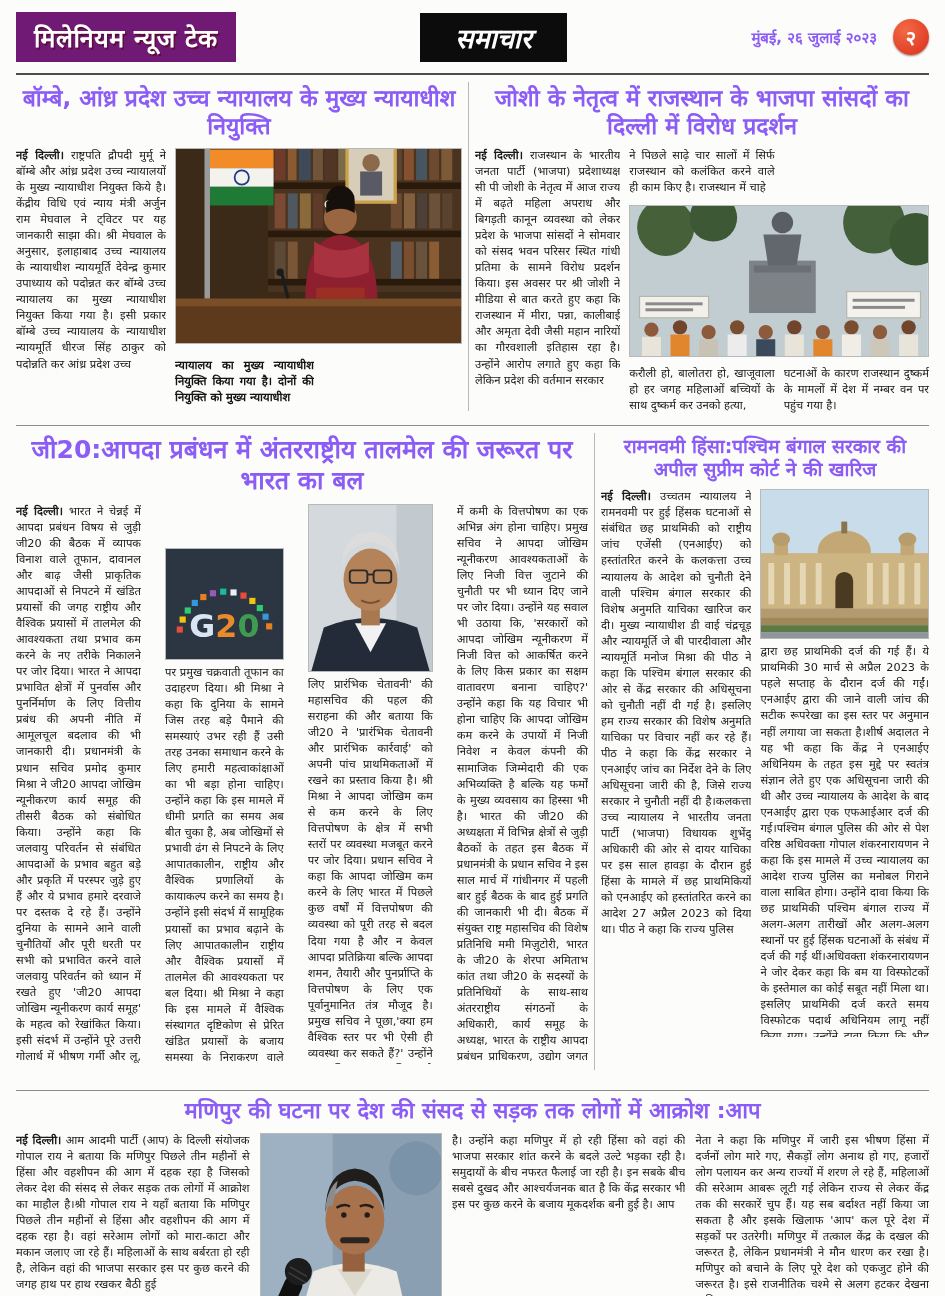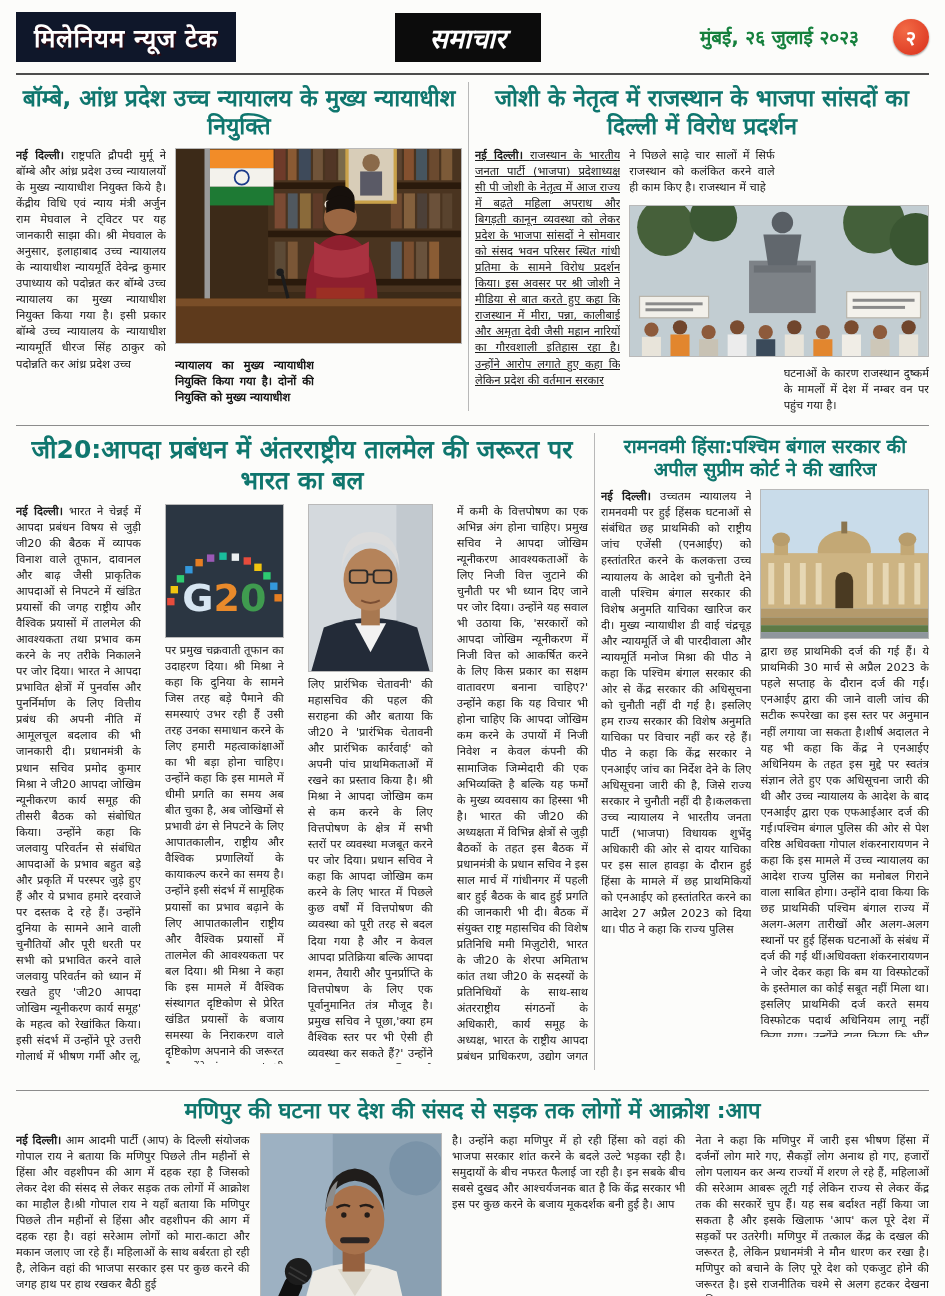--- a/index.html
+++ b/index.html
@@ -1,61 +1,61 @@
 <!DOCTYPE html>
 <html><head>
 <meta charset="utf-8">
 <style>
   html,body{margin:0;padding:0;background:#d9d9d9;}
   .page{width:945px;height:1296px;background:#fcfcfa;margin:0 auto;box-sizing:border-box;
         padding:10px 16px 6px;font-family:"DejaVu Sans","Liberation Sans",sans-serif;
         color:#141414;position:relative;overflow:hidden;}
   
   .masthead-row{display:flex;align-items:center;height:54px;gap:10px;}
-  .brand{background:#0f172a;color:#fff;font-weight:bold;font-size:25px;padding:8px 18px;
+  .brand{background:#701a75;color:#fff;font-weight:bold;font-size:25px;padding:8px 18px;
          letter-spacing:.5px;text-shadow:1.5px 2px 0 rgba(70,0,0,.5);white-space:nowrap;}
   .spacer{flex:1;}
   .masthead{background:#0c0c0c;color:#fff;font-family:"DejaVu Serif","Liberation Serif",serif;
             font-style:italic;font-weight:bold;font-size:27px;padding:6px 35px;white-space:nowrap;}
-  .dateline{font-weight:bold;font-size:19px;color:#15803d;white-space:nowrap;margin-right:24px;}
+  .dateline{font-weight:bold;font-size:15px;color:#8b5cf6;white-space:nowrap;margin-right:6px;}
   .pagenum{width:36px;height:36px;border-radius:50%;color:#fff;font-size:20px;font-weight:bold;
            display:flex;align-items:center;justify-content:center;flex:0 0 auto;
            background:radial-gradient(circle at 35% 30%,#f26a45,#d92f1b);
            box-shadow:0 1px 2px rgba(0,0,0,.45);}
   .hrule{height:1px;background:#8c8c8c;margin:7px 0;}
   .hrule.strong{height:2px;background:#4d4d4d;margin-top:9px;}
   .v-divider{width:1px;background:#b8b8b8;justify-self:center;height:98%;}
   
-  h2.headline{font-weight:bold;color:#0f766e;text-align:center;margin:2px 4px 8px;line-height:1.22;}
+  h2.headline{font-weight:bold;color:#8b5cf6;text-align:center;margin:2px 4px 8px;line-height:1.22;}
   .txt{font-size:11.3px;line-height:1.42;text-align:justify;overflow:hidden;color:#1b1b1b;}
   .txt .lead{font-weight:bold;}
   .caption{font-weight:bold;font-size:11.4px;line-height:1.38;text-align:justify;overflow:hidden;}
   .photo{display:block;width:100%;background:#ddd;border:1px solid #b9b9b9;box-sizing:border-box;}
   
   .top-section{display:grid;grid-template-columns:446px 13px 1fr;height:336px;margin-top:2px;}
   .court-head{font-size:23px;}
   .court-grid{display:grid;grid-template-columns:150px 1fr;column-gap:9px;row-gap:6px;height:266px;}
   .court-left{grid-row:1 / span 2;height:100%;}
   .court-img{height:196px;}
   .court-caps{display:grid;grid-template-columns:1fr 1fr;gap:9px;}
   .protest-head{font-size:23px;}
   .protest-grid{display:grid;grid-template-columns:1fr 1fr 1fr;gap:9px;height:266px;
                 grid-template-rows:auto 1fr auto;
                 grid-template-areas:"c1 t2 t3" "c1 img img" "c1 b2 b3";}
-  .pa-c1{grid-area:c1;height:100%;text-decoration:underline;}
+  .pa-c1{grid-area:c1;height:100%;}
   .pa-t2{grid-area:t2;}  .pa-t3{grid-area:t3;}
   .pa-img{grid-area:img;min-height:0;}
   .pa-img svg{height:100%;}
   .pa-b2{grid-area:b2;}  .pa-b3{grid-area:b3;}
   
   .mid-section{display:grid;grid-template-columns:572px 13px 1fr;height:650px;}
   .g20-head{font-size:25px;}
   .g20-grid{display:grid;grid-template-columns:1fr .95fr 1fr 1.05fr;gap:24px;height:560px;}
   .flexcol{display:flex;flex-direction:column;gap:5px;min-height:0;}
-  .g20-logo{height:134px;}
+  .g20-logo{height:112px;margin-top:44px;}
   .g20-portrait{height:168px;}
   .sc-head{font-size:19px;}
   .sc-grid{display:grid;grid-template-columns:1fr 1.12fr;gap:9px;height:548px;}
   .sc-img{height:150px;}
   
   .manipur-head{font-size:22px;margin-top:6px;}
   .bottom-grid{display:grid;grid-template-columns:1.05fr .82fr 1.05fr 1.05fr;gap:10px;height:166px;}
   .manipur-img{height:100%;}
 </style>
 </head>
@@ -188,20 +188,21 @@
                 <rect x="154" y="124" width="16" height="26" fill="#e2862e"></rect>
               <circle cx="186" cy="114" r="6" fill="#7a4c30"></circle>
                 <rect x="178" y="120" width="16" height="30" fill="#f0ede6"></rect>
               <circle cx="210" cy="118" r="6" fill="#8d5a3b"></circle>
                 <rect x="202" y="124" width="16" height="26" fill="#cdc7b8"></rect>
               <circle cx="234" cy="114" r="6" fill="#70452c"></circle>
                 <rect x="226" y="120" width="16" height="30" fill="#e8e4da"></rect>
             </g>
           </svg>
         </div>
+        <div class="txt pa-b2">करौली हो, बालोतरा हो, खाजूवाला हो हर जगह महिलाओं बच्चियों के साथ दुष्कर्म कर उनको हत्या,</div>
         <div class="txt pa-b3">घटनाओं के कारण राजस्थान दुष्कर्म के मामलों में देश में नम्बर वन पर पहुंच गया है।</div>
       </div>
     </div>
   </div>
 
   <div class="hrule"></div>
 
   <div class="mid-section">
 
     <div>

